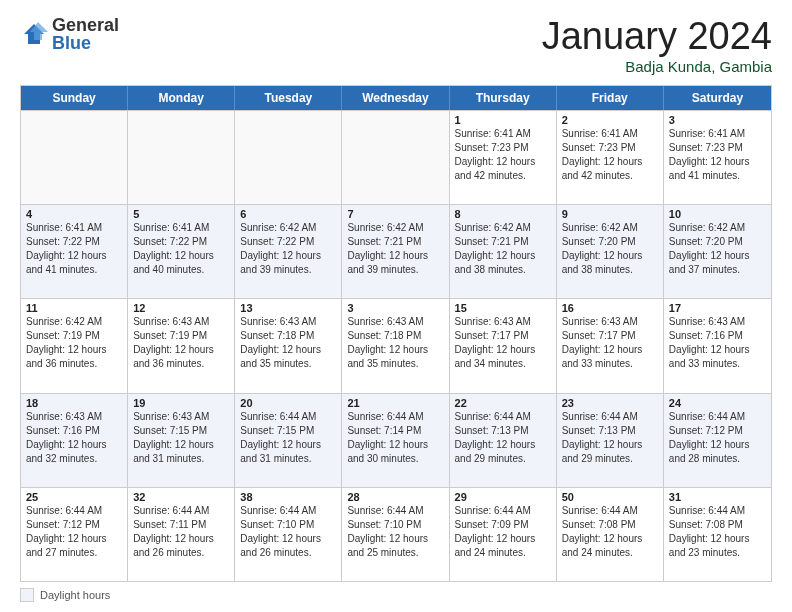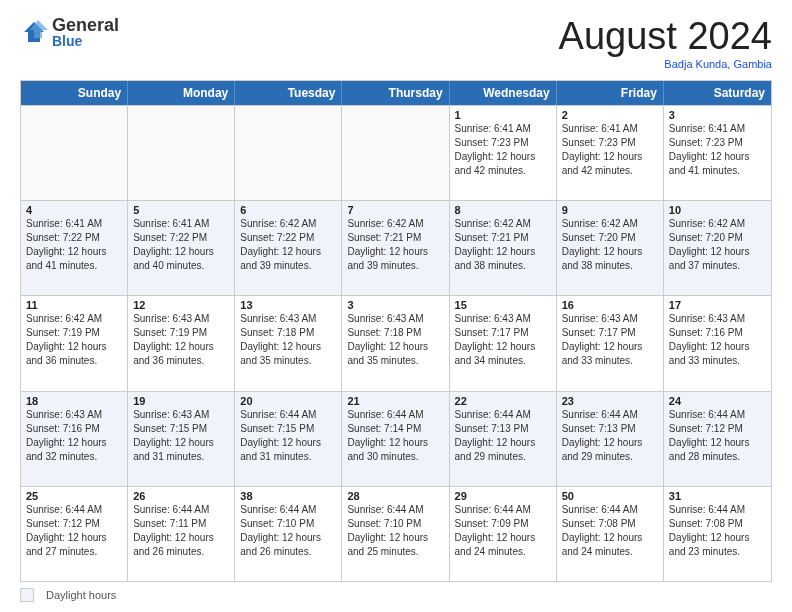--- a/index.html
+++ b/index.html
@@ -32,58 +32,58 @@
       display: flex;
       flex-direction: column;
       line-height: 1;
     }
     .logo-general {
       font-size: 18px;
       font-weight: bold;
       color: #333;
     }
     .logo-blue {
-      font-size: 14px;
+      font-size: 18px;
       font-weight: bold;
       color: #2a6db5;
     }
     .logo-icon {
       width: 28px;
       height: 28px;
     }
     .title-block {
       text-align: right;
     }
     .month-title {
       font-size: 38px;
       font-weight: 300;
       color: #222;
       line-height: 1.1;
     }
     .subtitle {
-      font-size: 11px;
-      color: #1d4ed8;
+      font-size: 15px;
+      color: #14532d;
     }
     .calendar {
       flex: 1;
       display: flex;
       flex-direction: column;
       border: 1px solid #ccc;
     }
     .cal-header {
       display: grid;
       grid-template-columns: repeat(7, 1fr);
       background: #2a6db5;
     }
     .cal-header-cell {
       color: #fff;
       font-size: 12px;
       font-weight: bold;
       padding: 5px 6px;
-      text-align: right;
+      text-align: center;
       border-right: 1px solid #5590cc;
     }
     .cal-header-cell:last-child {
       border-right: none;
     }
     .cal-body {
       display: flex;
       flex-direction: column;
       flex: 1;
     }
@@ -122,21 +122,21 @@
       font-size: 10px;
       color: #333;
       line-height: 1.4;
     }
     .footer {
       margin-top: 6px;
       font-size: 11px;
       color: #555;
       display: flex;
       align-items: center;
-      gap: 12px;
+      gap: 6px;
     }
     .footer-box {
       width: 14px;
       height: 14px;
       background: #f0f4fa;
       border: 1px solid #ccc;
       display: inline-block;
     }
   </style>
 </head>
@@ -148,32 +148,32 @@
       <svg class="logo-icon" viewBox="0 0 28 28">
         <polygon points="14,4 24,14 20,14 20,24 8,24 8,14 4,14" fill="#2a6db5"></polygon>
         <polygon points="18,2 28,12 22,12 22,20 14,20 14,12 10,12" fill="#5ba3e0" opacity="0.7"></polygon>
       </svg>
       <div class="logo-text">
         <span class="logo-general">General</span>
         <span class="logo-blue">Blue</span>
       </div>
     </div>
     <div class="title-block">
-      <div class="month-title">August 2024</div>
+      <div class="month-title">January 2024</div>
       <div class="subtitle">Badja Kunda, Gambia</div>
     </div>
   </div>
 
   <div class="calendar">
     <div class="cal-header">
     <div class="cal-header-cell">Sunday</div>
         <div class="cal-header-cell">Monday</div>
         <div class="cal-header-cell">Tuesday</div>
+        <div class="cal-header-cell">Wednesday</div>
         <div class="cal-header-cell">Thursday</div>
-        <div class="cal-header-cell">Wednesday</div>
         <div class="cal-header-cell">Friday</div>
         <div class="cal-header-cell">Saturday</div>
       </div>
     <div class="cal-body">
     <div class="cal-row">
           <div class="cal-cell empty"></div>
           <div class="cal-cell empty"></div>
           <div class="cal-cell empty"></div>
           <div class="cal-cell empty"></div>
           <div class="cal-cell">
@@ -328,21 +328,21 @@
           </div>
         </div>
         <div class="cal-row">
           <div class="cal-cell">
             <span class="day-num">25</span>
             <div class="day-info" style="white-space: pre-line;">Sunrise: 6:44 AM
 Sunset: 7:12 PM
 Daylight: 12 hours and 27 minutes.</div>
           </div>
           <div class="cal-cell">
-            <span class="day-num">26</span>
+            <span class="day-num">32</span>
             <div class="day-info" style="white-space: pre-line;">Sunrise: 6:44 AM
 Sunset: 7:11 PM
 Daylight: 12 hours and 26 minutes.</div>
           </div>
           <div class="cal-cell">
             <span class="day-num">38</span>
             <div class="day-info" style="white-space: pre-line;">Sunrise: 6:44 AM
 Sunset: 7:10 PM
 Daylight: 12 hours and 26 minutes.</div>
           </div>

